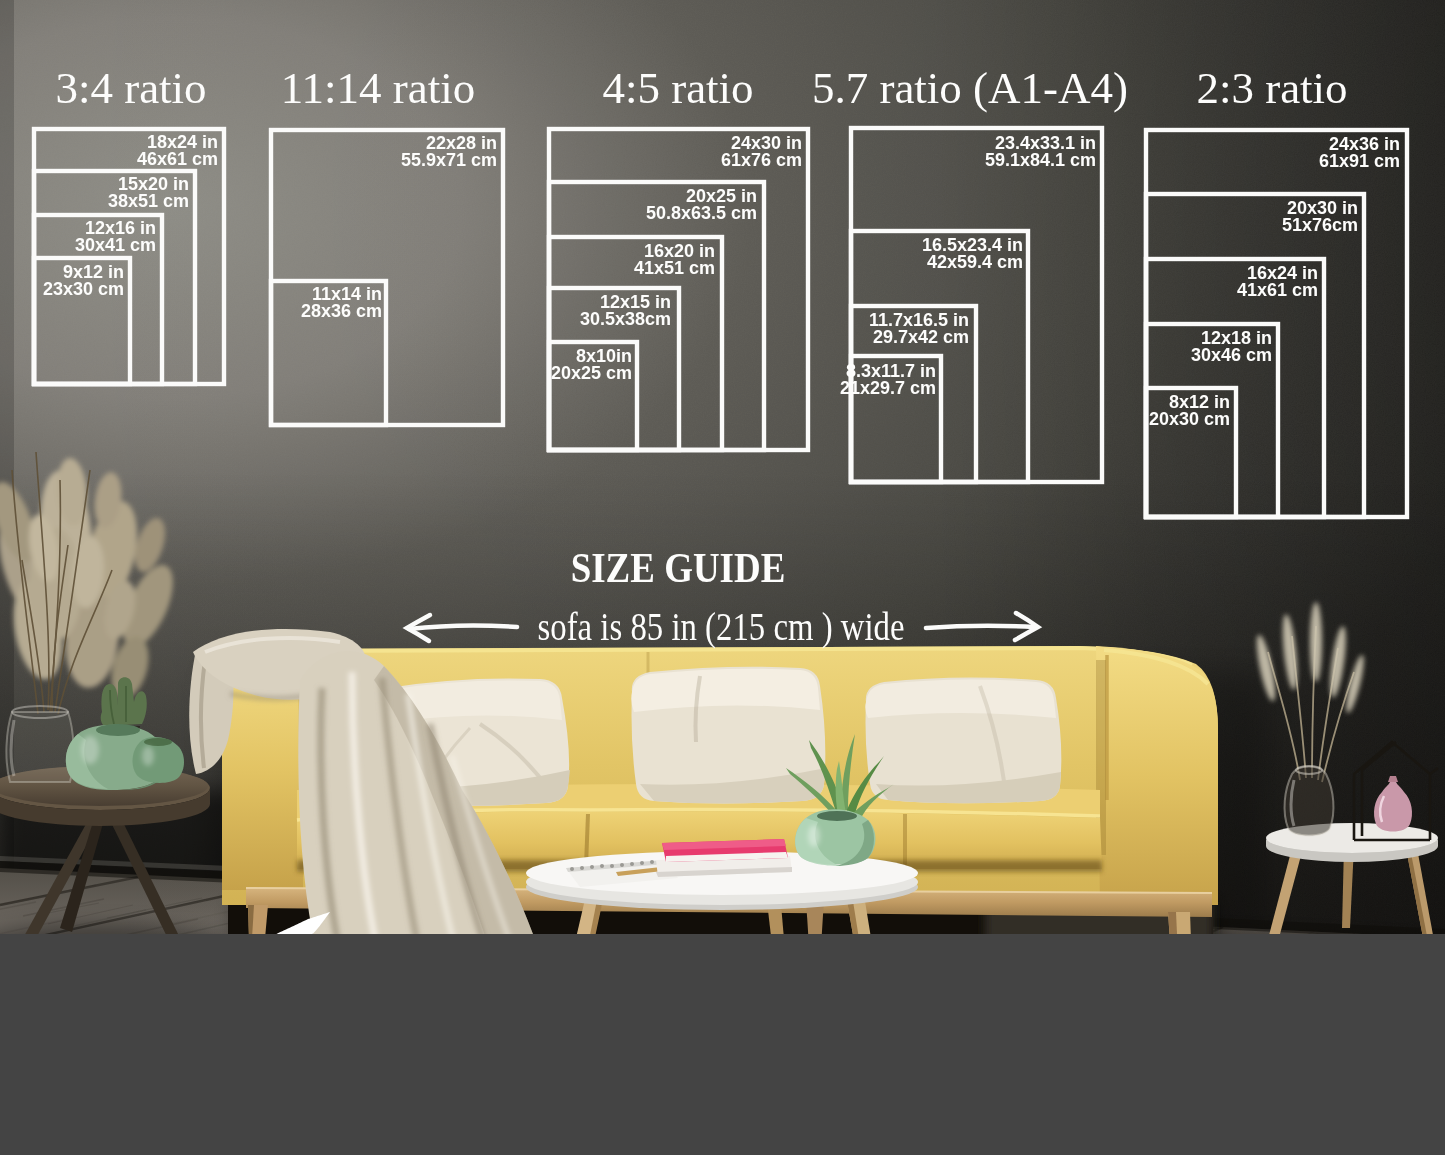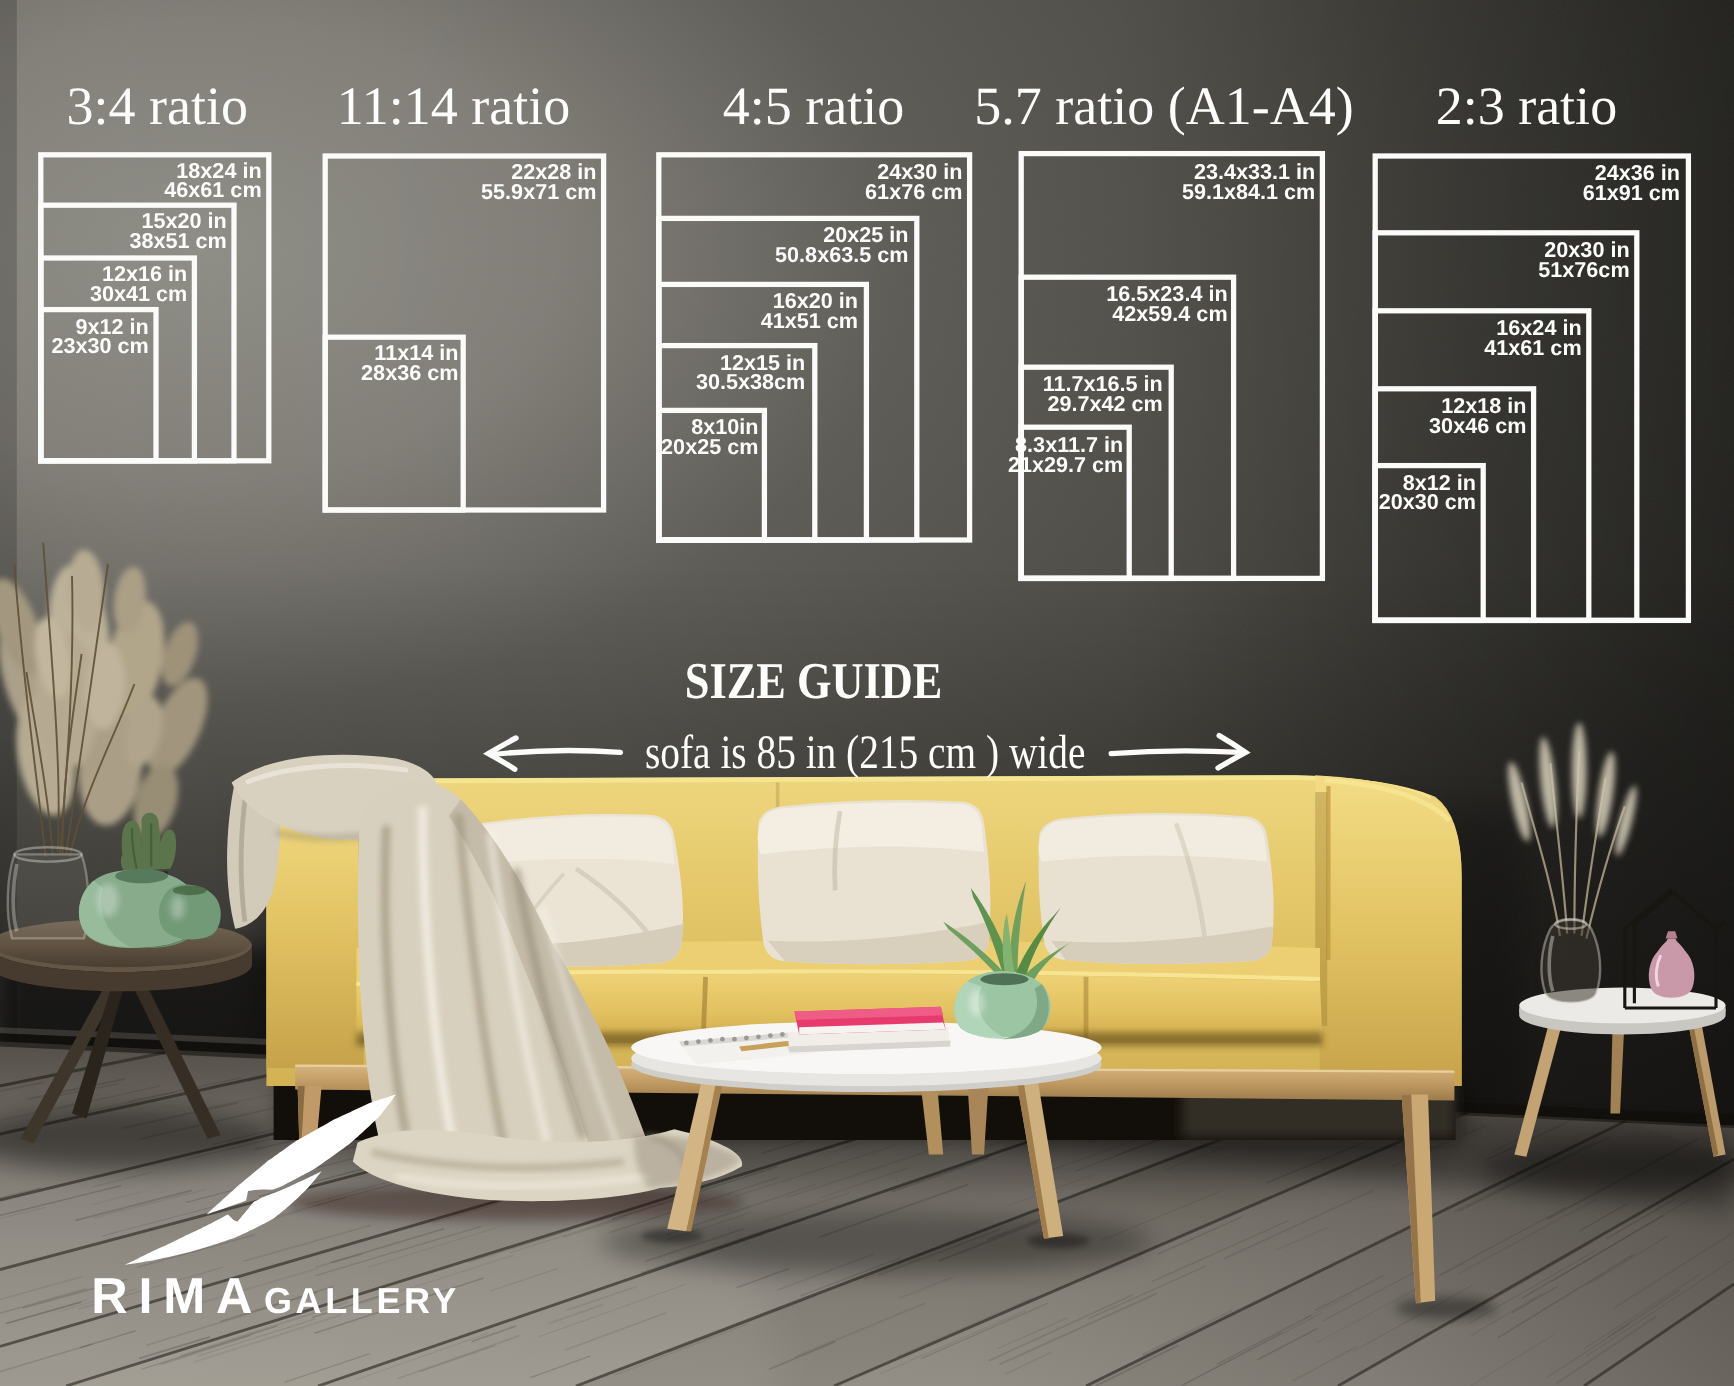--- a/index.html
+++ b/index.html
@@ -1,15 +1,15 @@
 <!DOCTYPE html>
 <html><head><meta charset="utf-8">
 <style>
 html,body{margin:0;padding:0;background:#444;}
-#stage{position:relative;width:1445px;height:1155px;overflow:hidden;}
+#stage{position:relative;width:1445px;height:934px;overflow:hidden;}
 svg{display:block}
 </style></head>
 <body>
 <div id="stage">
 <svg width="1445" height="1155" viewBox="0 0 1445 1155">
 <defs>
 <radialGradient id="wallg" cx="0.12" cy="0.22" r="1.25">
  <stop offset="0" stop-color="#8e8d86"></stop>
  <stop offset="0.16" stop-color="#827f79"></stop>
  <stop offset="0.32" stop-color="#5e5c56"></stop>

